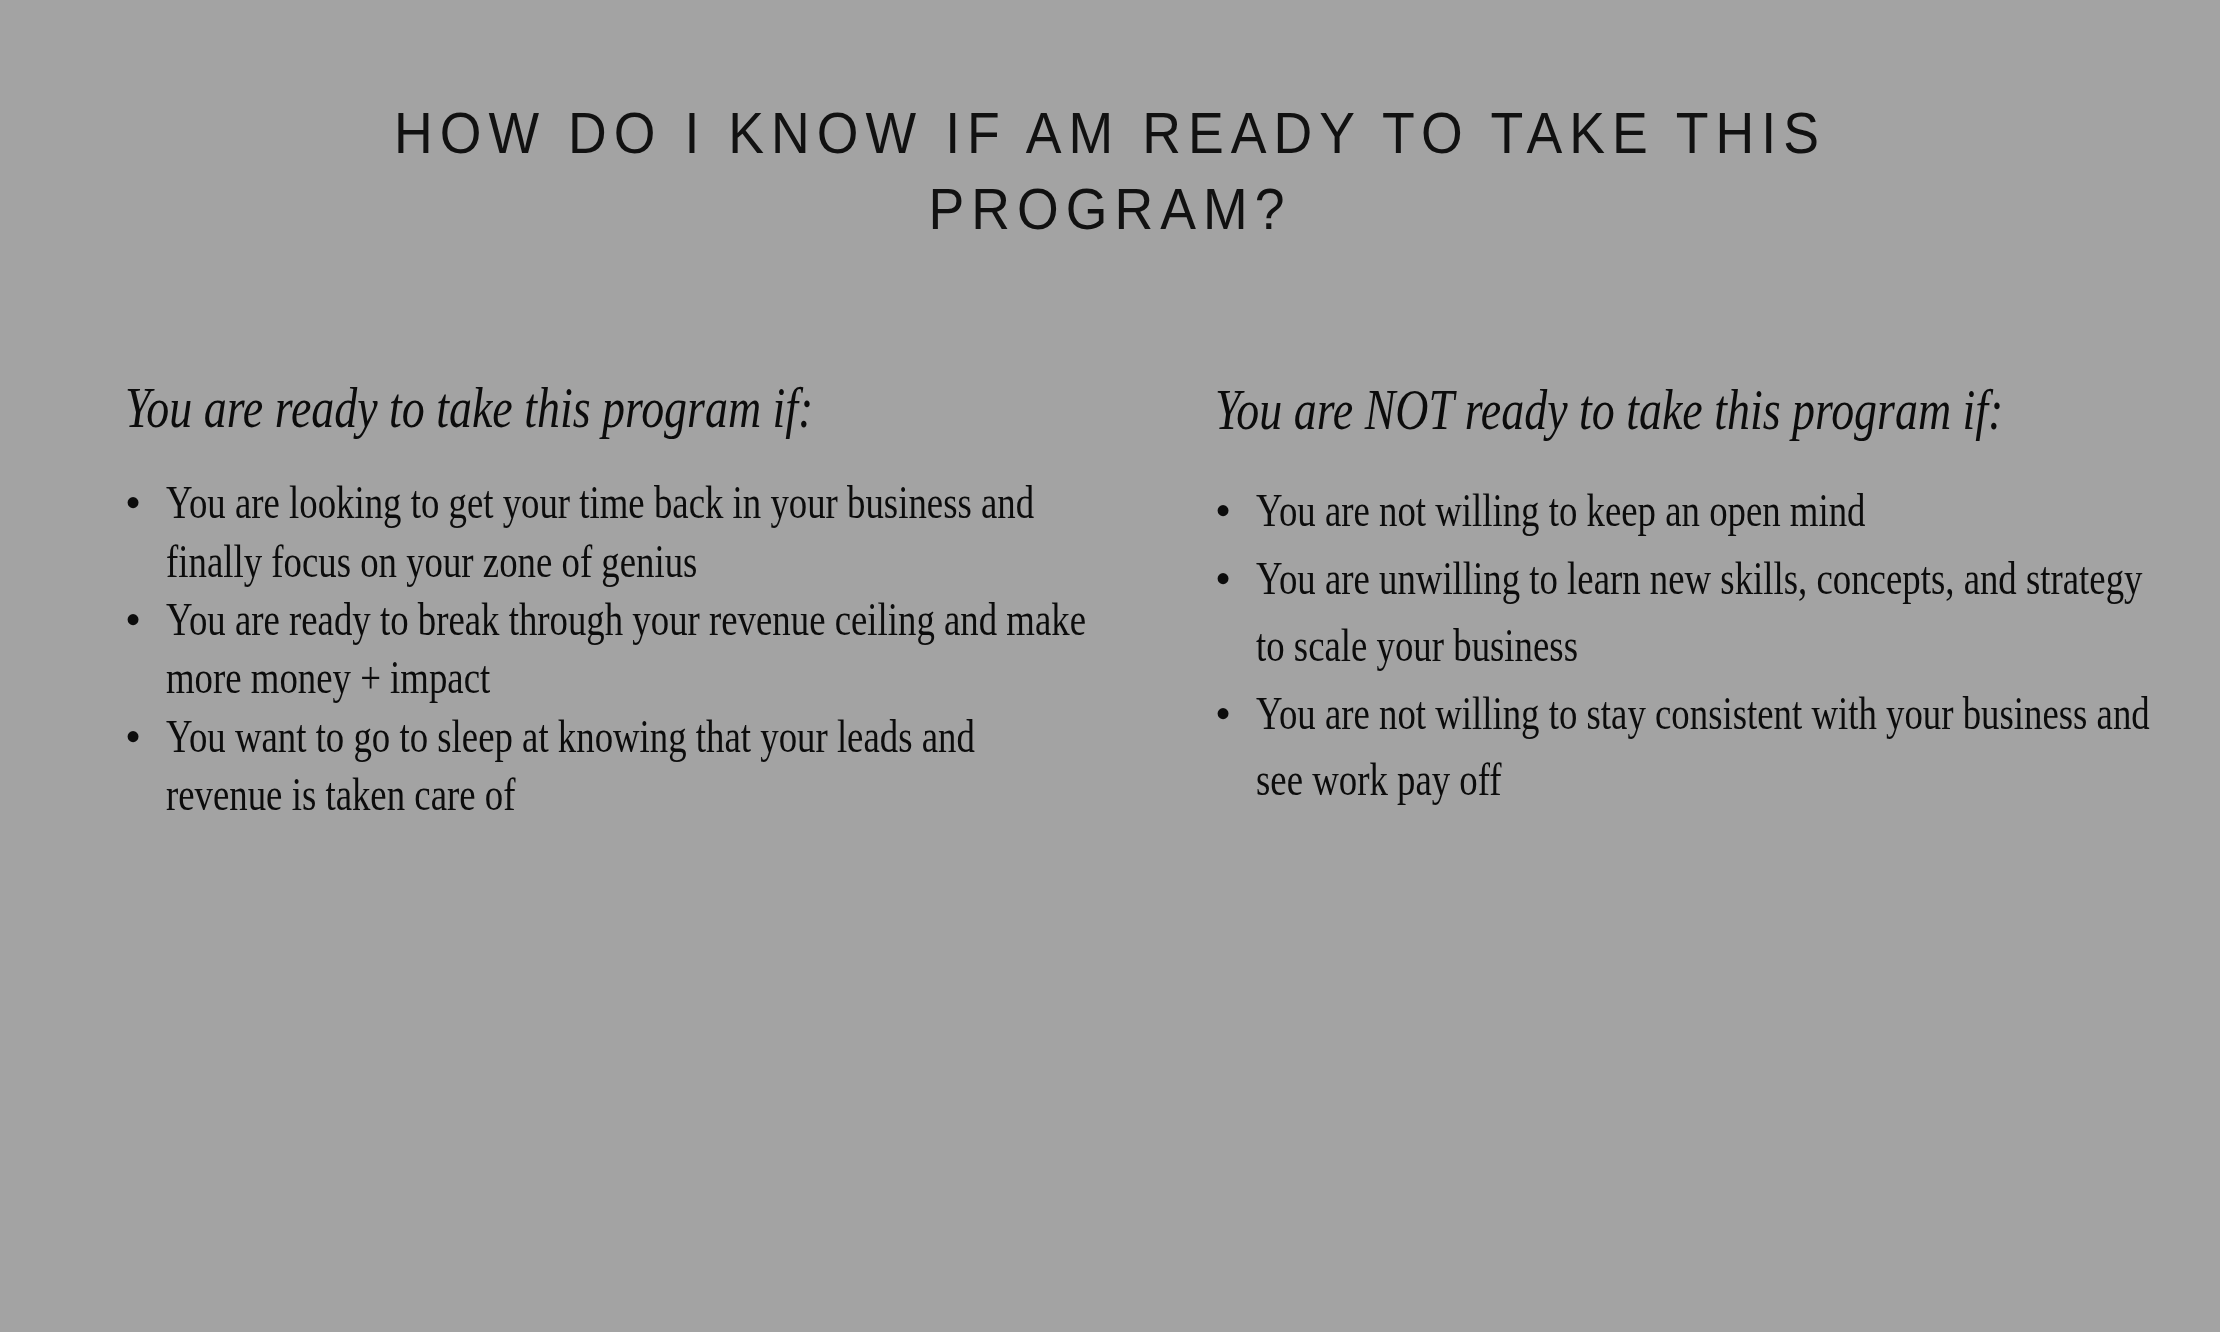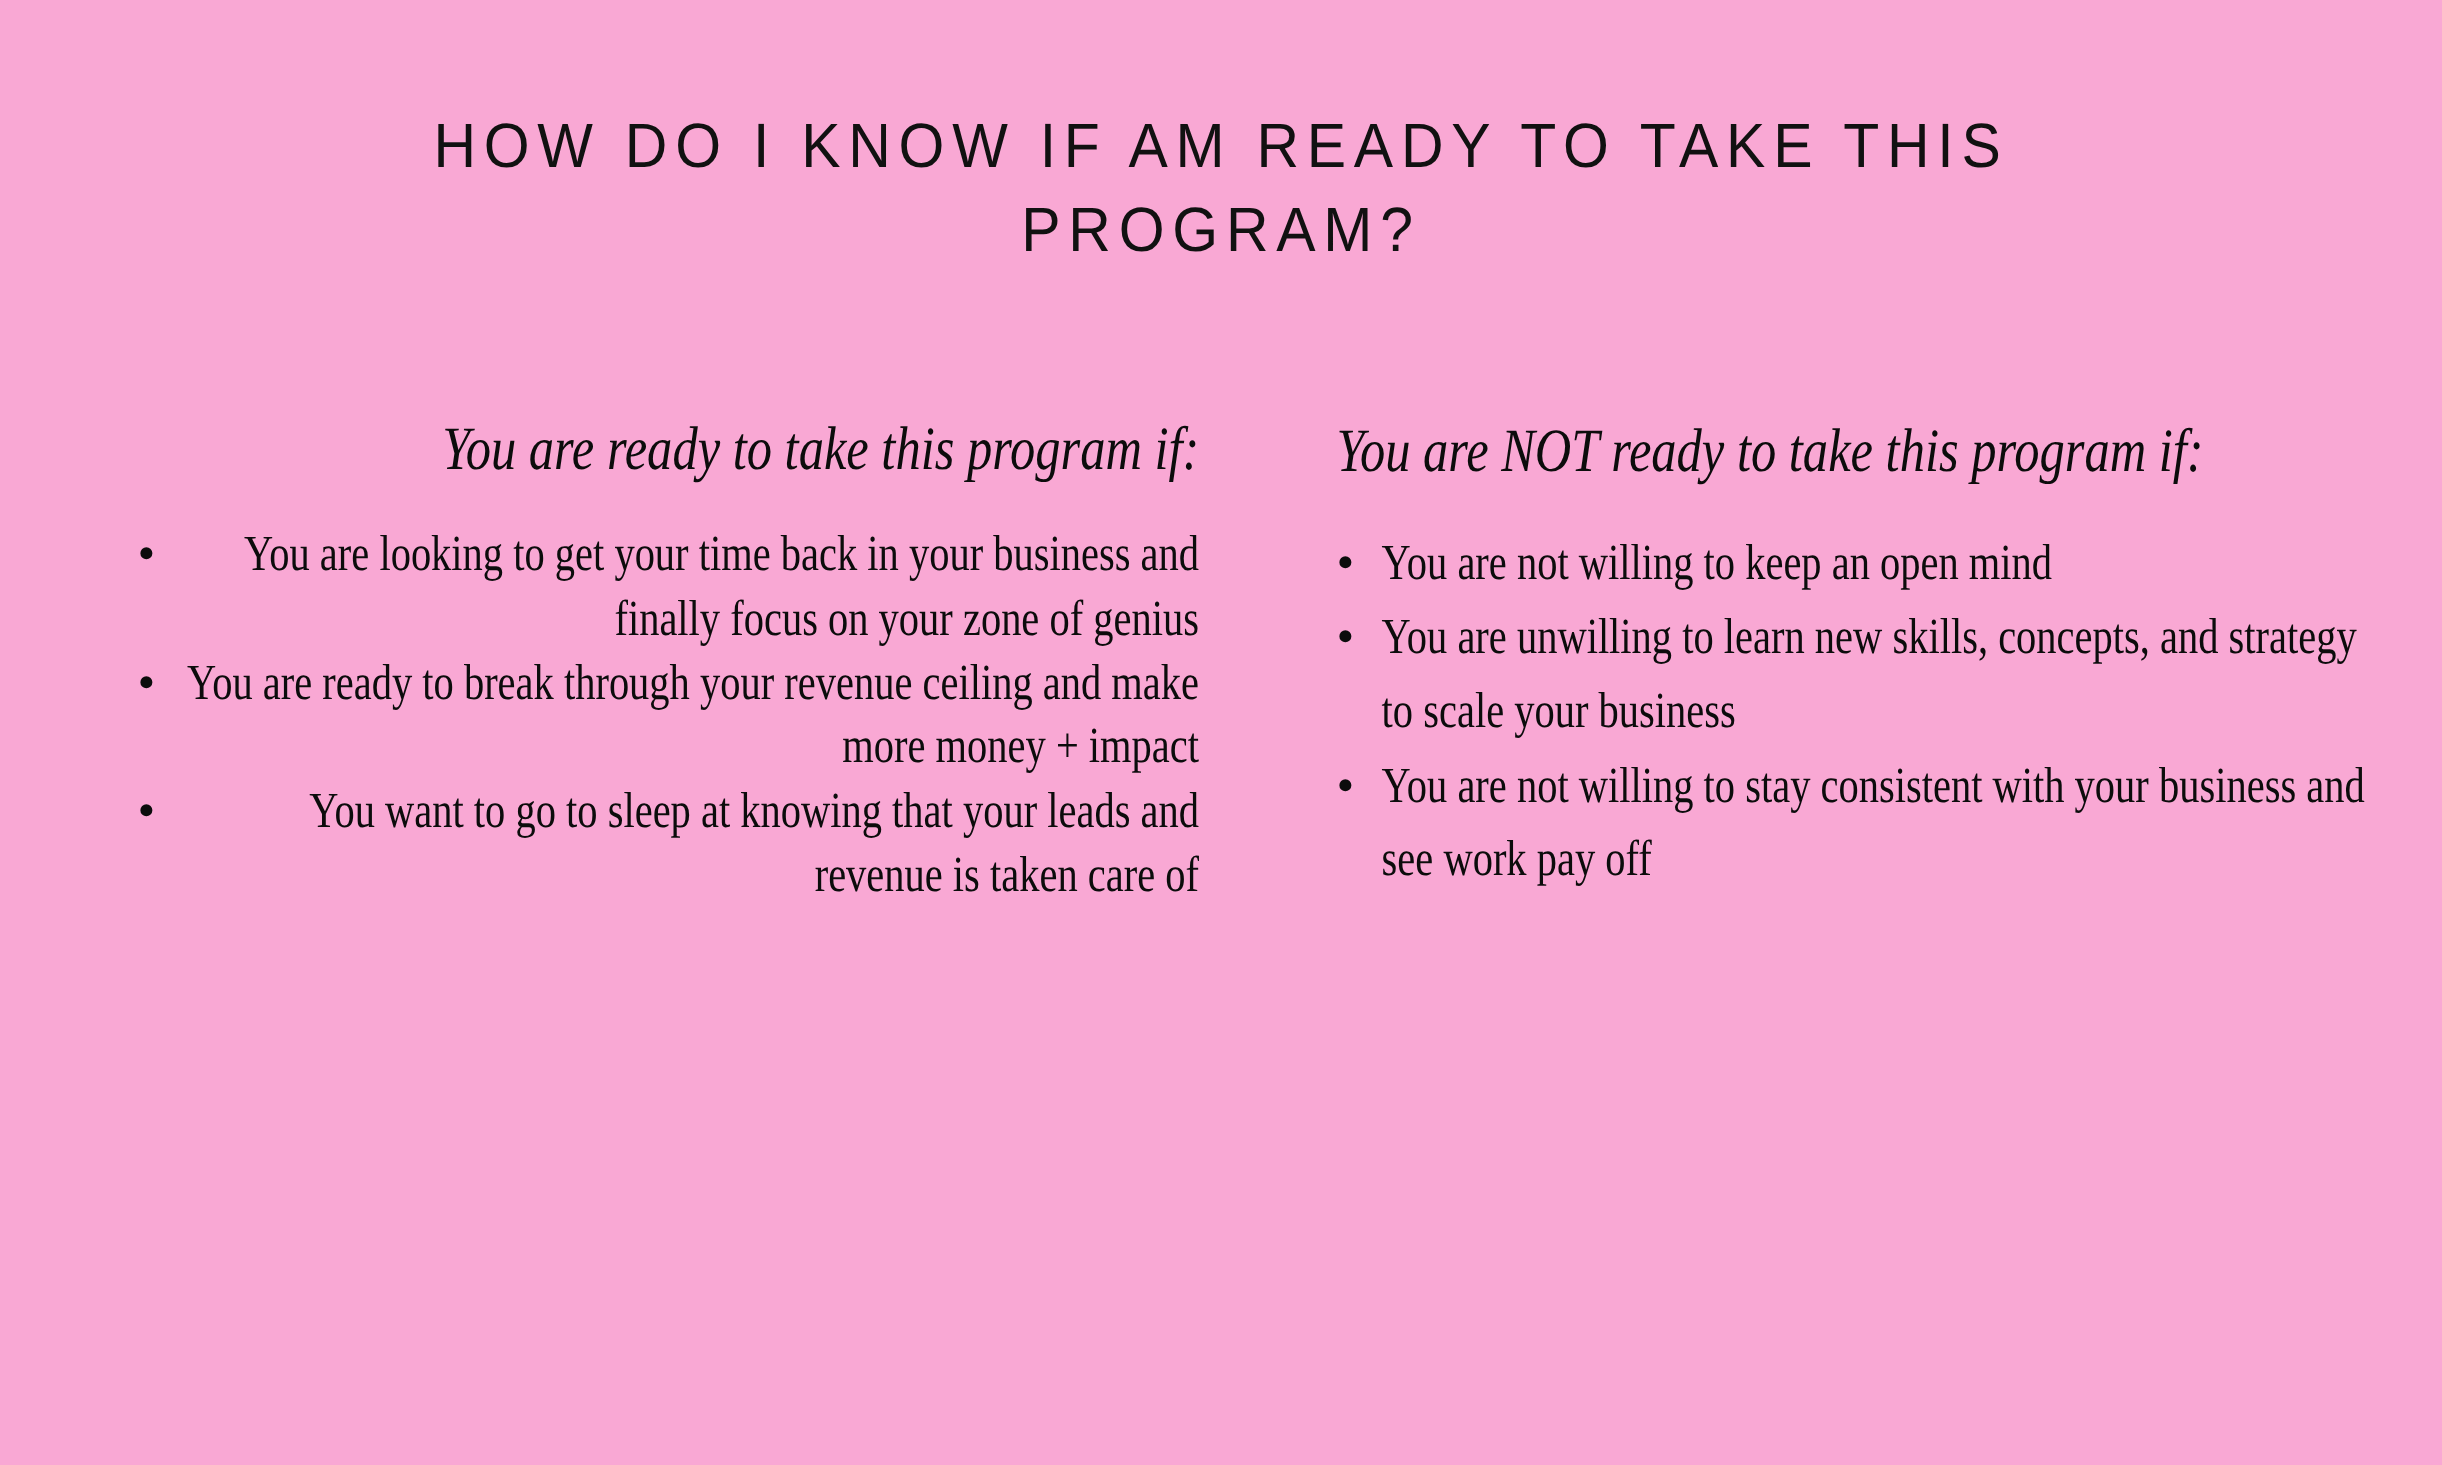--- a/index.html
+++ b/index.html
@@ -11,21 +11,21 @@
     height: 1332px;
     background: #d9e6f5;
     font-family: "Liberation Serif", serif;
     overflow: hidden;
     position: relative;
   }
 
   .slide {
     position: absolute;
     inset: 0;
-    background: #f9a8d4;
+    background: #a3a3a3;
   }
 
   
   .title {
     position: absolute;
     left: 300px;
     top: 96px;
     width: 1620px;
     text-align: center;
     font-family: "Liberation Sans", sans-serif;
@@ -48,21 +48,20 @@
     display: flex;
     align-items: flex-start;
   }
   .col {
     box-sizing: border-box;
   }
   .col-left {
     width: 1140px;
     padding-left: 125px;
     padding-right: 50px;
-    text-align: right;
   }
   .col-right {
     width: 1080px;
     padding-left: 75px;
     padding-right: 64px;
   }
 
   .col-heading {
     font-family: "Liberation Serif", serif;
     font-style: italic;

